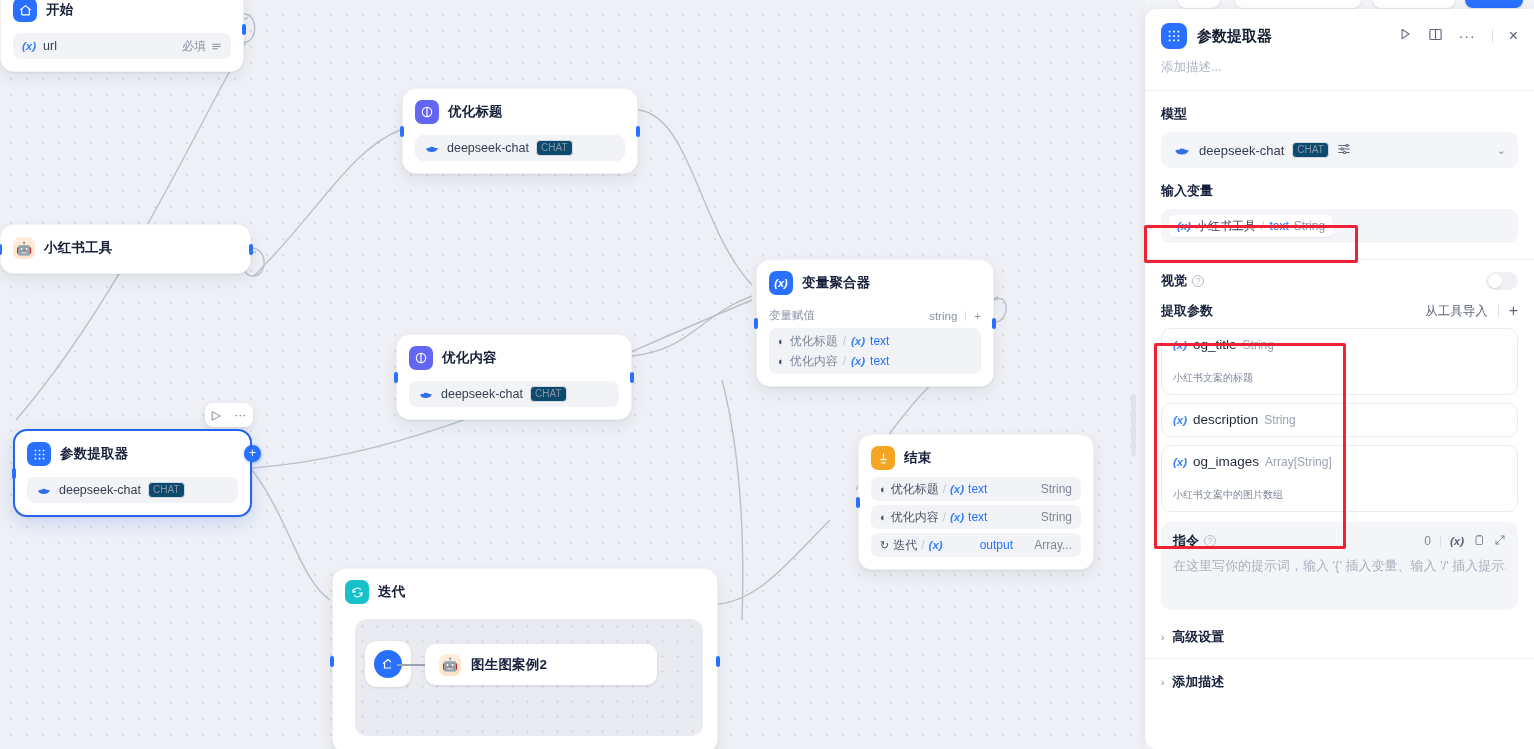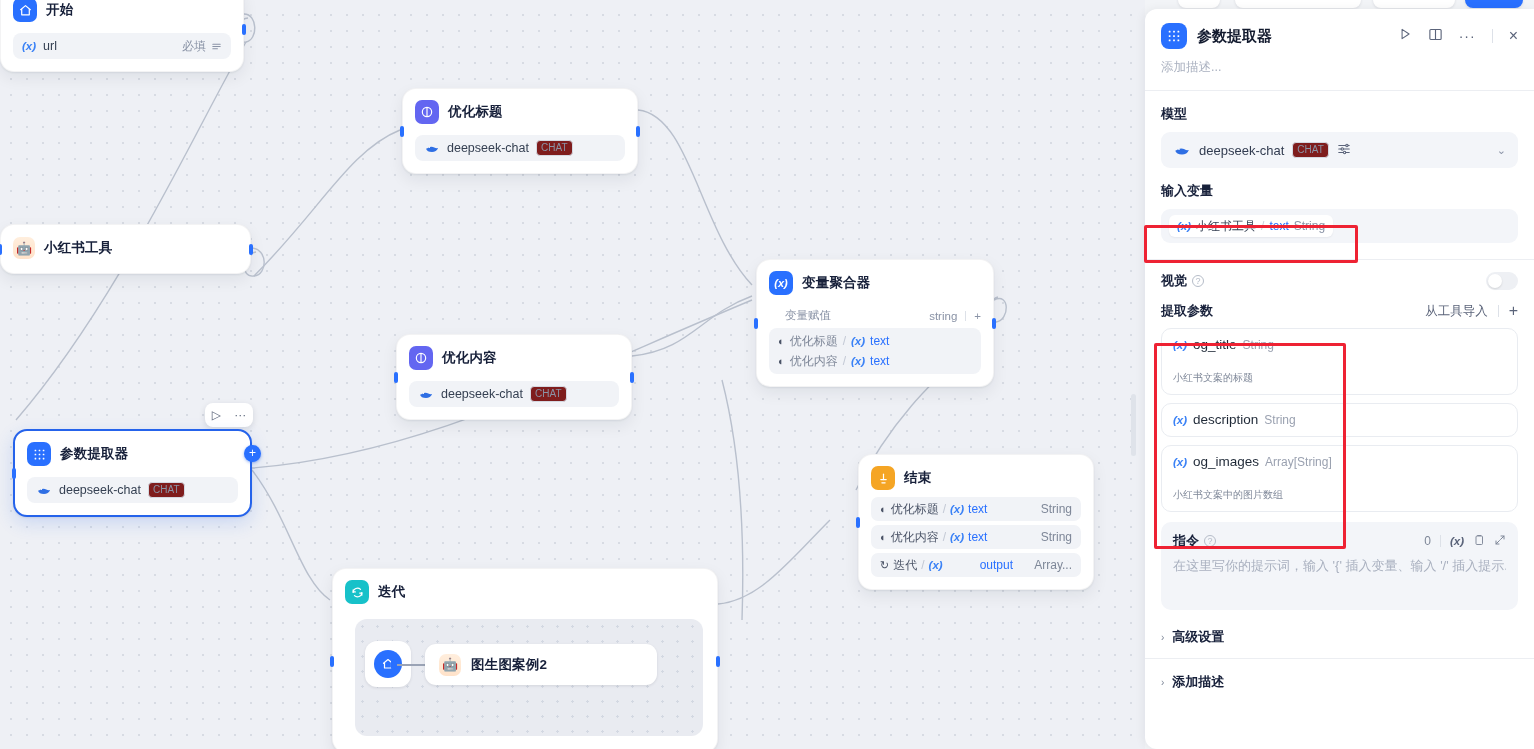--- a/index.html
+++ b/index.html
@@ -47,44 +47,44 @@
     background: #f1f3f7;
     border-radius: 8px;
     height: 26px;
     display: flex; align-items: center; gap: 7px;
     padding: 0 9px;
     font-size: 12.5px; color: #354052;
   }
   .chat-badge {
     border: 1px solid #d5d9e2; border-radius: 4px;
     font-size: 10px; color: #8b93a5; padding: 0px 4px; line-height: 14px;
-    background: #7f1d1d;
+    background: #0c4a6e;
   }
   .varx { color: #3b82f6; font-size: 11.5px; font-style: italic; font-weight: 700; }
   .req { margin-left: auto; font-size: 12px; color: #8a93a6; display: flex; align-items: center; gap: 5px; }
 
   
   .port {
     position: absolute; width: 4px; height: 11px; border-radius: 2px;
     background: #2970ff;
   }
   .port.l { left: -3px; top: 50%; margin-top: -5px; }
   .port.r { right: -3px; top: 50%; margin-top: -5px; }
 
   
   #node-start   { left: 0px;   top: -14px; width: 244px; }
   #node-tool    { left: 0px;   top: 224px; width: 251px; }
   #node-title   { left: 402px; top: 88px;  width: 236px; }
   #node-content { left: 396px; top: 334px; width: 236px; }
   #node-agg     { left: 756px; top: 259px; width: 238px; }
   #node-param   { left: 13px;  top: 429px; width: 239px; }
-  #node-end     { left: 858px; top: 454px; width: 236px; }
+  #node-end     { left: 858px; top: 434px; width: 236px; }
   #node-iter    { left: 332px; top: 568px; width: 386px; height: 185px; padding: 10px 12px; }
 
-  .agg-sub { display:flex; align-items:center; margin-top:12px; font-size:11.5px; color:#8a93a6;margin-left:16px; }
+  .agg-sub { display:flex; align-items:center; margin-top:12px; font-size:11.5px; color:#8a93a6; }
   .agg-sub .right { margin-left:auto; display:flex; align-items:center; gap:8px; color:#8a93a6; }
   .agg-list { background:#f1f3f7; border-radius:8px; margin-top:5px; padding:3px 0; }
   .agg-item { display:flex; align-items:center; gap:5px; height:20px; padding:0 9px; font-size:12px; }
   .agg-item .nm { color:#7e8798; }
   .agg-item .sl { color:#c2c8d4; }
   .pin-ico { color:#4b5467; font-size:11px; }
 
   .end-row {
     display:flex; align-items:center; gap:4px; height:24px;
     background:#f1f3f7; border-radius:7px; margin-top:4px; padding:0 9px; font-size:12px;

